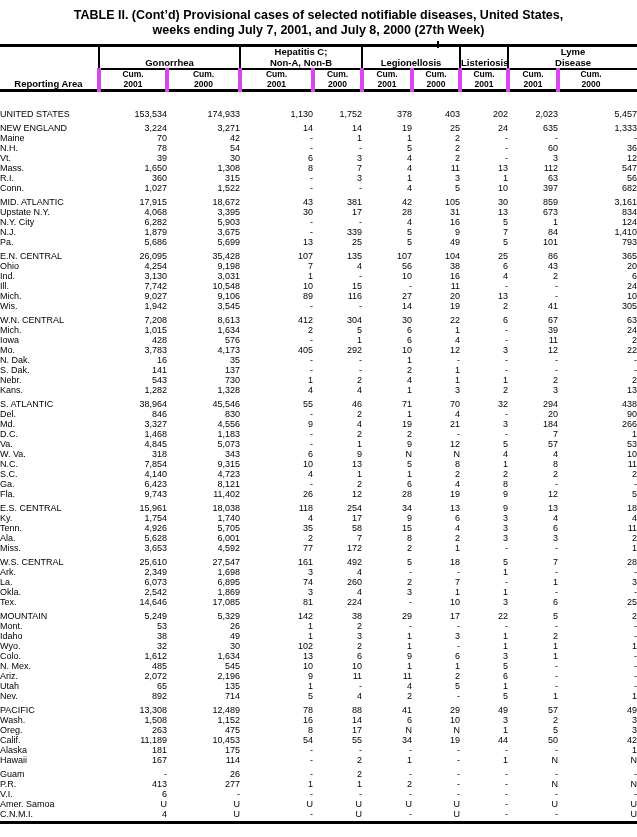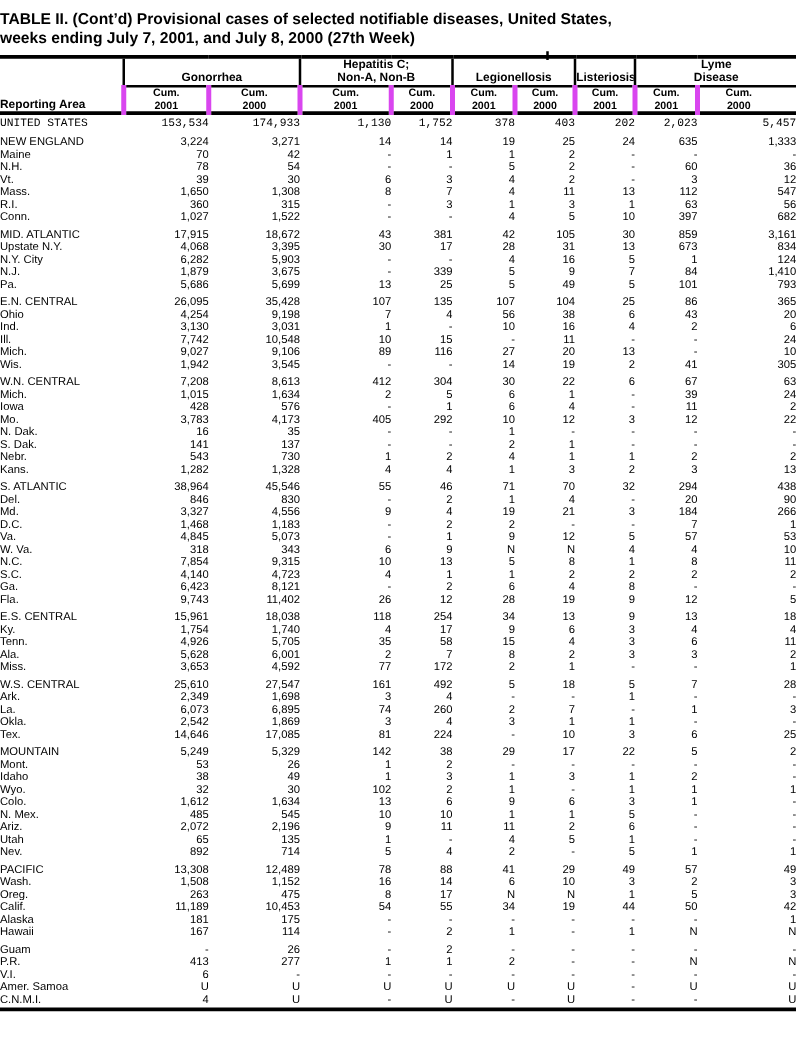--- a/index.html
+++ b/index.html
@@ -1,39 +1,39 @@
 <!DOCTYPE html>
 <html><head>
 <meta charset="utf-8">
 <style>
   html,body{margin:0;padding:0;background:#fff;}
   .page{position:relative;width:637px;height:837px;background:#fff;color:#000;
         font-family:"Liberation Sans","DejaVu Sans",sans-serif;overflow:hidden;}
-  .title{padding-top:8px;font-weight:bold;font-size:12.5px;line-height:15px;}
+  .title{padding-top:8px;text-align:center;font-weight:bold;font-size:12.5px;line-height:15px;}
   .artifact-tick{position:absolute;left:437px;top:41px;width:2px;height:7px;background:#000;}
 
   table.report{border-collapse:collapse;table-layout:fixed;width:637px;margin-top:6px;}
   table.report th,table.report td{margin:0;padding:0;overflow:hidden;}
 
   .th-area{border-top:3px solid #000;border-bottom:3px solid #000;
-           text-align:left;vertical-align:bottom;font-weight:bold;font-size:9.5px;
+           text-align:center;vertical-align:bottom;font-weight:bold;font-size:9.5px;
            padding:0 0 3px 8px;}
   .th-group{border-top:3px solid #000;border-left:2px solid #000;border-bottom:2px solid #000;
             text-align:center;vertical-align:bottom;font-weight:bold;font-size:9.5px;
             line-height:10.5px;padding:2px 0 2px;white-space:pre-line;}
   .th-sub{border-left:4px solid #d946ef;border-bottom:3px solid #000;
           text-align:center;vertical-align:middle;font-weight:bold;font-size:8.5px;
           line-height:9.5px;padding:2px 0 3px;white-space:pre-line;}
   .th-sub.shift-left{padding-right:15px;}
 
   td.area{font-size:9px;height:10px;line-height:10px;text-align:left;
           padding-left:8px;white-space:nowrap;}
   td.num{font-size:9px;height:10px;line-height:10px;text-align:right;white-space:nowrap;}
   tr.gap td{height:4px;line-height:4px;font-size:1px;}
-  tr.first-after-head td{padding-top:2px;font-family:Liberation Mono, monospace;}
+  tr.first-after-head td{padding-top:17px;}
 
   .c1{padding-right:5px;}  .c2{padding-right:13px;} .c3{padding-right:23px;}
   .c4{padding-right:15px;} .c5{padding-right:9px;}  .c6{padding-right:10px;}
   .c7{padding-right:11px;} .c8{padding-right:10px;} .c9{padding-right:24px;}
 
   .bottom-rule{width:637px;border-top:3px solid #000;margin-top:2px;}
   .legend{font-size:9px;line-height:11px;padding:4px 0 0 8px;}
   .legend span{display:inline-block;}
   .legend .l1{width:125px;padding-left:39px;} .legend .l2{width:115px;margin-top:48px;}
 </style>

